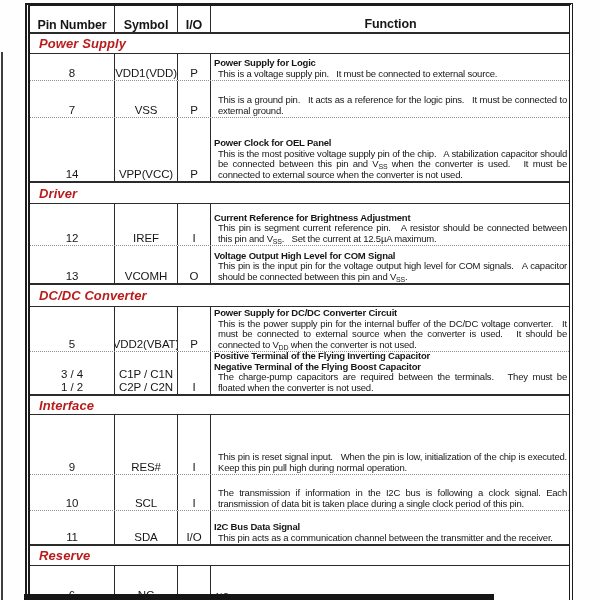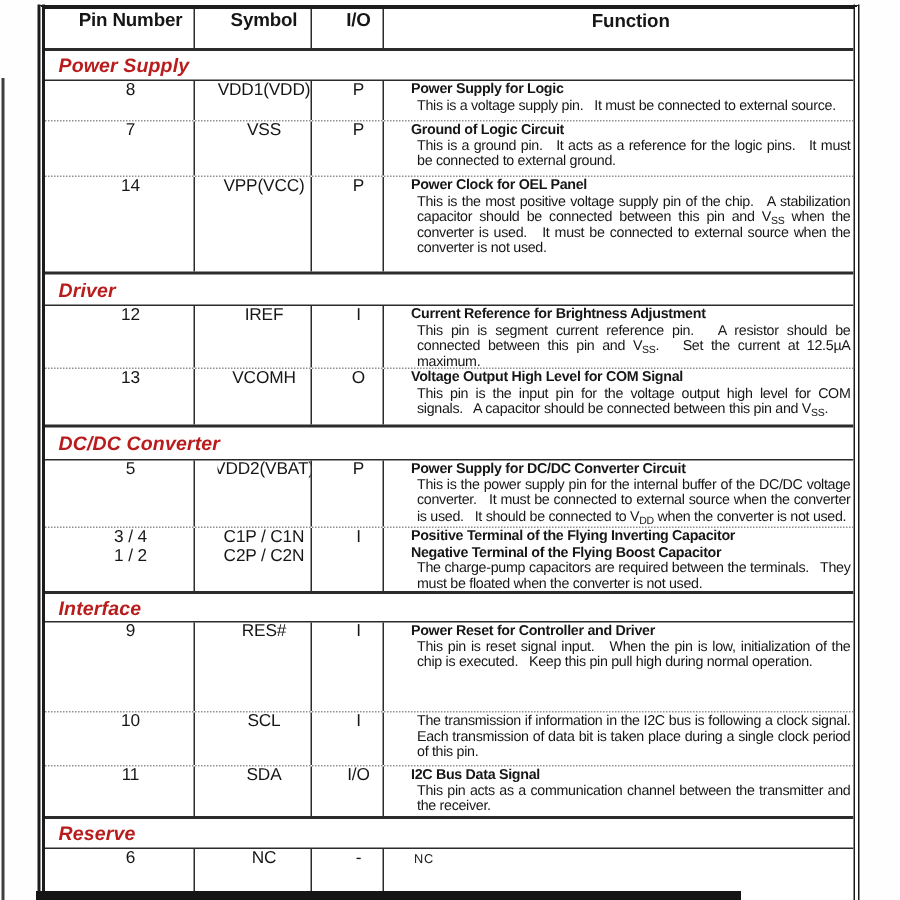--- a/index.html
+++ b/index.html
@@ -15,22 +15,22 @@
   .tbl {
     position:absolute; left:25px; top:3px; right:27px; height:599px;
     box-sizing:border-box; background:#fff; overflow:hidden;
     border-top:3px solid #1c1c1c;
     border-left:5px double #1c1c1c;
     border-right:4px double #1c1c1c;
   }
   .row { display:flex; box-sizing:border-box; width:100%; }
   .c {
     box-sizing:border-box; border-right:1px solid #2b2b2b;
-    display:flex; flex-direction:column; align-items:center; justify-content:flex-start;
-    overflow:hidden; text-align:center;margin-left:15px;
+    display:flex; flex-direction:column; align-items:center; justify-content:flex-end;
+    overflow:hidden; text-align:center;
   }
   .pin { width:85px; }
   .sym { width:63px; }
   .io  { width:33px; }
   .fn  { flex:1; border-right:none; align-items:stretch; text-align:left; padding:1px 2px 1px 3px; }
   .num { font-size:11.5px; line-height:13px; letter-spacing:-0.1px; }
 
   .hdr .c { font-weight:bold; font-size:12.5px; letter-spacing:-0.1px; }
 
   .band {
@@ -93,21 +93,20 @@
       <div class="c pin">
           <div class="num">7</div>
         </div>
       <div class="c sym">
           <div class="num">VSS</div>
         </div>
       <div class="c io">
           <div class="num">P</div>
         </div>
       <div class="c fn">
-        <div class="ft">Ground of Logic Circuit</div>
         <div class="fb">This is a ground pin.   It acts as a reference for the logic pins.   It must be connected to external ground.</div>
       </div>
     </div>
 
     <div class="row dot" style="height:64px">
       <div class="c pin">
           <div class="num">14</div>
         </div>
       <div class="c sym">
           <div class="num">VPP(VCC)</div>
@@ -204,21 +203,20 @@
       <div class="c pin">
           <div class="num">9</div>
         </div>
       <div class="c sym">
           <div class="num">RES#</div>
         </div>
       <div class="c io">
           <div class="num">I</div>
         </div>
       <div class="c fn">
-        <div class="ft">Power Reset for Controller and Driver</div>
         <div class="fb">This pin is reset signal input.   When the pin is low, initialization of the chip is executed.   Keep this pin pull high during normal operation.</div>
       </div>
     </div>
 
     <div class="row dot" style="height:36px">
       <div class="c pin">
           <div class="num">10</div>
         </div>
       <div class="c sym">
           <div class="num">SCL</div>

